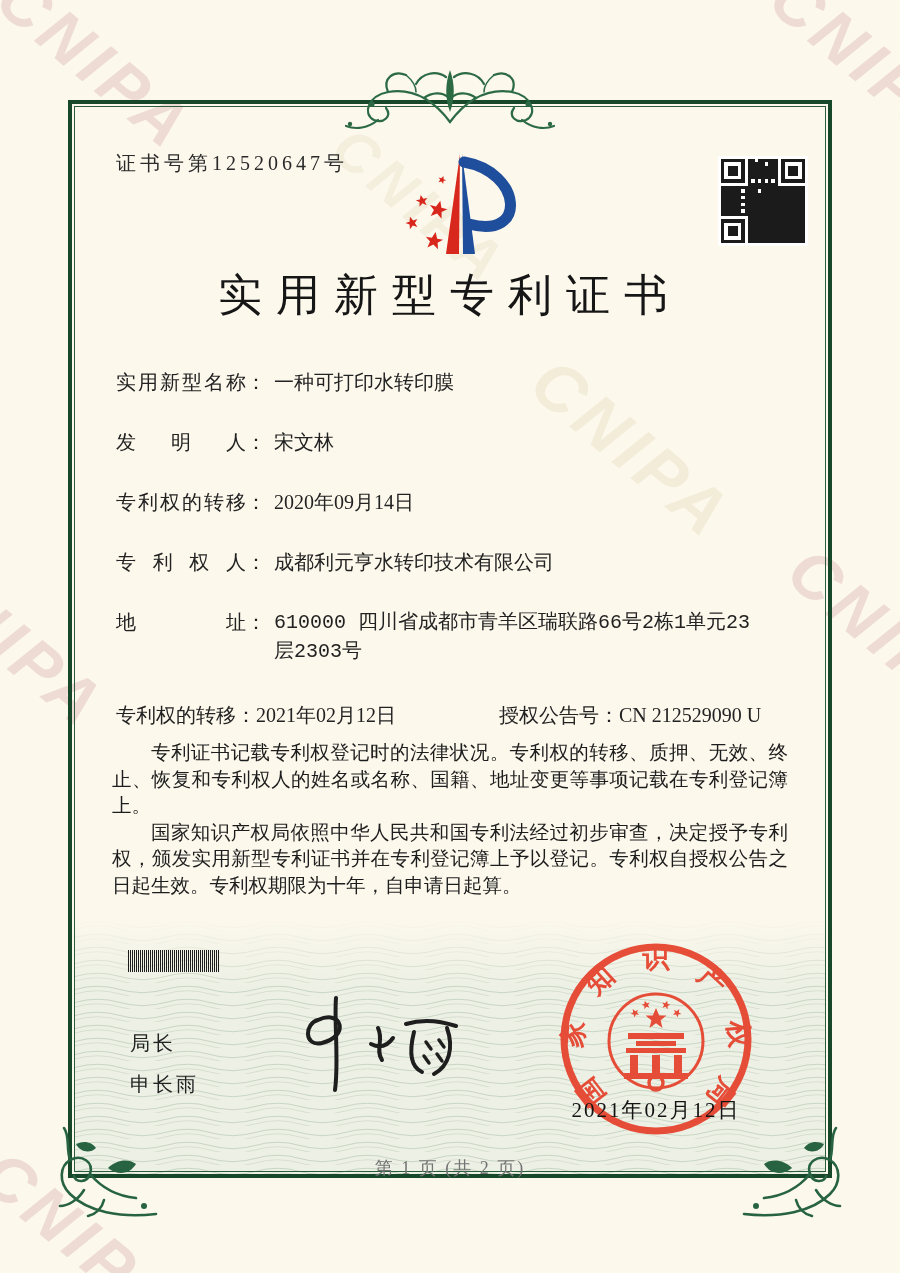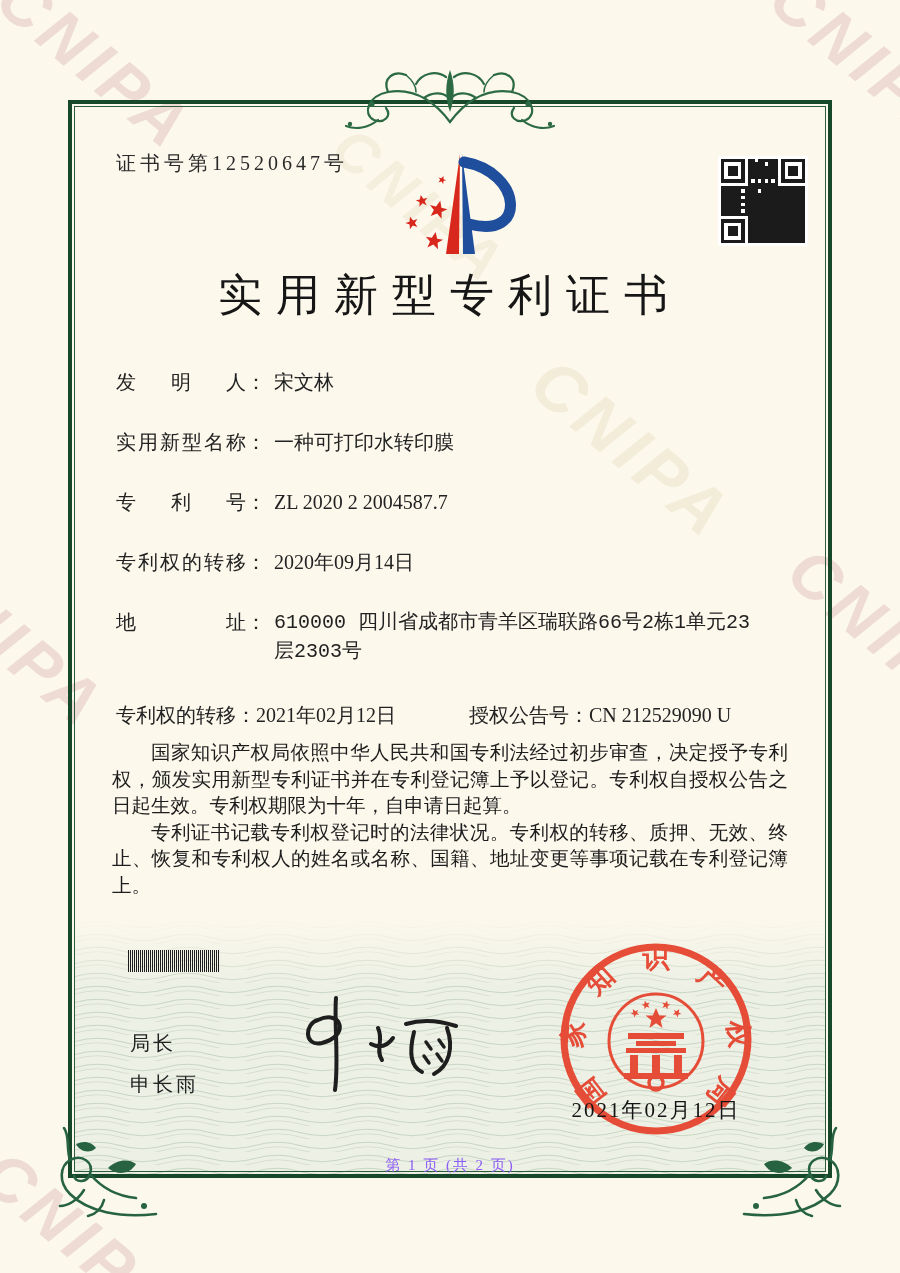--- a/index.html
+++ b/index.html
@@ -23,34 +23,34 @@
   .qr{position:absolute;left:718px;top:156px;width:84px;height:84px;background:#fff;padding:3px;}
   .title{position:absolute;left:0;right:0;top:266px;text-align:center;font-size:44px;
          font-weight:normal;letter-spacing:14px;color:#161616;}
   .fields{position:absolute;left:116px;top:368px;width:640px;font-size:20px;}
   .frow{margin-bottom:31px;line-height:29px;}
   .flabel{display:inline-block;width:130px;text-align:justify;text-align-last:justify;vertical-align:top;}
   .fcolon{display:inline-block;vertical-align:top;margin-right:8px;}
   .fvalue{display:inline-block;vertical-align:top;max-width:480px;line-height:29px;}
   .frow-addr .fvalue{max-width:482px;font-family:Liberation Mono, monospace;}
   .grant-row{position:absolute;left:116px;top:702px;width:660px;font-size:20px;white-space:nowrap;}
-  .gpair2{margin-left:68px;}
+  .gpair2{margin-left:98px;}
   .paras{position:absolute;left:112px;top:740px;width:676px;font-size:19.5px;line-height:26.5px;
          text-align:justify;color:#1d1d1d;}
   .paras p{margin:0;text-indent:2em;}
   .barcode{position:absolute;left:128px;top:950px;height:22px;display:flex;align-items:stretch;}
   .barcode i{display:block;background:#1c1c1c;height:100%;}
   .commissioner{position:absolute;left:130px;top:1030px;font-size:20px;color:#222;
                 font-family:Liberation Serif, serif;}
   .commissioner div{margin-bottom:14px;letter-spacing:3px;}
   .signature{position:absolute;left:298px;top:992px;z-index:4;}
   .seal{position:absolute;left:558px;top:941px;width:196px;height:196px;z-index:3;}
   .seal-date{position:absolute;left:556px;top:1096px;width:200px;text-align:center;
              font-size:21px;letter-spacing:2px;color:#131313;z-index:5;}
-  .page-indicator{position:absolute;left:0;right:0;top:1156px;text-align:center;font-size:15px;color:#8b5cf6;letter-spacing:2px;}
+  .page-indicator{position:absolute;left:0;right:0;top:1156px;text-align:center;font-size:18px;color:#737373;letter-spacing:2px;}
   .note-box{position:absolute;left:339px;top:1202px;width:224px;height:36px;background:#ffffff;
             text-align:center;line-height:36px;font-size:17px;letter-spacing:3px;color:#222;z-index:3;}
   .ornament-top{position:absolute;left:320px;top:64px;z-index:4;}
   .flourish{position:absolute;top:1126px;z-index:4;}
   .flourish.bl{left:56px;}
   .flourish.br{right:56px;transform:scaleX(-1);}
 </style>
 </head>
 <body>
 
@@ -671,44 +671,44 @@
         <rect x="3" y="24" width="1" height="1" fill="#1b1b1b"></rect>
         <rect x="4" y="24" width="1" height="1" fill="#1b1b1b"></rect>
         <rect x="5" y="24" width="1" height="1" fill="#1b1b1b"></rect>
         <rect x="6" y="24" width="1" height="1" fill="#1b1b1b"></rect>
       </svg>
 
     <div class="title">实用新型专利证书</div>
 
     <div class="fields">
       <div class="frow">
+        <span class="flabel">实用新型名称</span><span class="fcolon">：</span><span class="fvalue">一种可打印水转印膜</span>
+      </div>
+      <div class="frow">
         <span class="flabel">发明人</span><span class="fcolon">：</span><span class="fvalue">宋文林</span>
       </div>
       <div class="frow">
-        <span class="flabel">实用新型名称</span><span class="fcolon">：</span><span class="fvalue">一种可打印水转印膜</span>
+        <span class="flabel">专利权的转移</span><span class="fcolon">：</span><span class="fvalue">2020年09月14日</span>
       </div>
       <div class="frow">
-        <span class="flabel">专利号</span><span class="fcolon">：</span><span class="fvalue">ZL 2020 2 2004587.7</span>
-      </div>
-      <div class="frow">
-        <span class="flabel">专利权的转移</span><span class="fcolon">：</span><span class="fvalue">2020年09月14日</span>
+        <span class="flabel">专利权人</span><span class="fcolon">：</span><span class="fvalue">成都利元亨水转印技术有限公司</span>
       </div>
       <div class="frow frow-addr">
         <span class="flabel">地址</span><span class="fcolon">：</span><span class="fvalue">610000 四川省成都市青羊区瑞联路66号2栋1单元23层2303号</span>
       </div>
     </div>
 
     <div class="grant-row">
       <span><span>专利权的转移</span><span>：</span><span>2021年02月12日</span></span>
       <span class="gpair2"><span>授权公告号</span><span>：</span><span>CN 212529090 U</span></span>
     </div>
 
     <div class="paras">
+      <p>专利证书记载专利权登记时的法律状况。专利权的转移、质押、无效、终止、恢复和专利权人的姓名或名称、国籍、地址变更等事项记载在专利登记簿上。</p>
       <p>国家知识产权局依照中华人民共和国专利法经过初步审查，决定授予专利权，颁发实用新型专利证书并在专利登记簿上予以登记。专利权自授权公告之日起生效。专利权期限为十年，自申请日起算。</p>
-      <p>专利证书记载专利权登记时的法律状况。专利权的转移、质押、无效、终止、恢复和专利权人的姓名或名称、国籍、地址变更等事项记载在专利登记簿上。</p>
     </div>
 
     <div class="barcode" id="barcode">
         <i style="width: 1px; margin-right: 1px;"></i>
         <i style="width: 1px; margin-right: 1px;"></i>
         <i style="width: 1px; margin-right: 1px;"></i>
         <i style="width: 1px; margin-right: 1px;"></i>
         <i style="width: 1px; margin-right: 1px;"></i>
         <i style="width: 1px; margin-right: 1px;"></i>
         <i style="width: 1px; margin-right: 1px;"></i>

